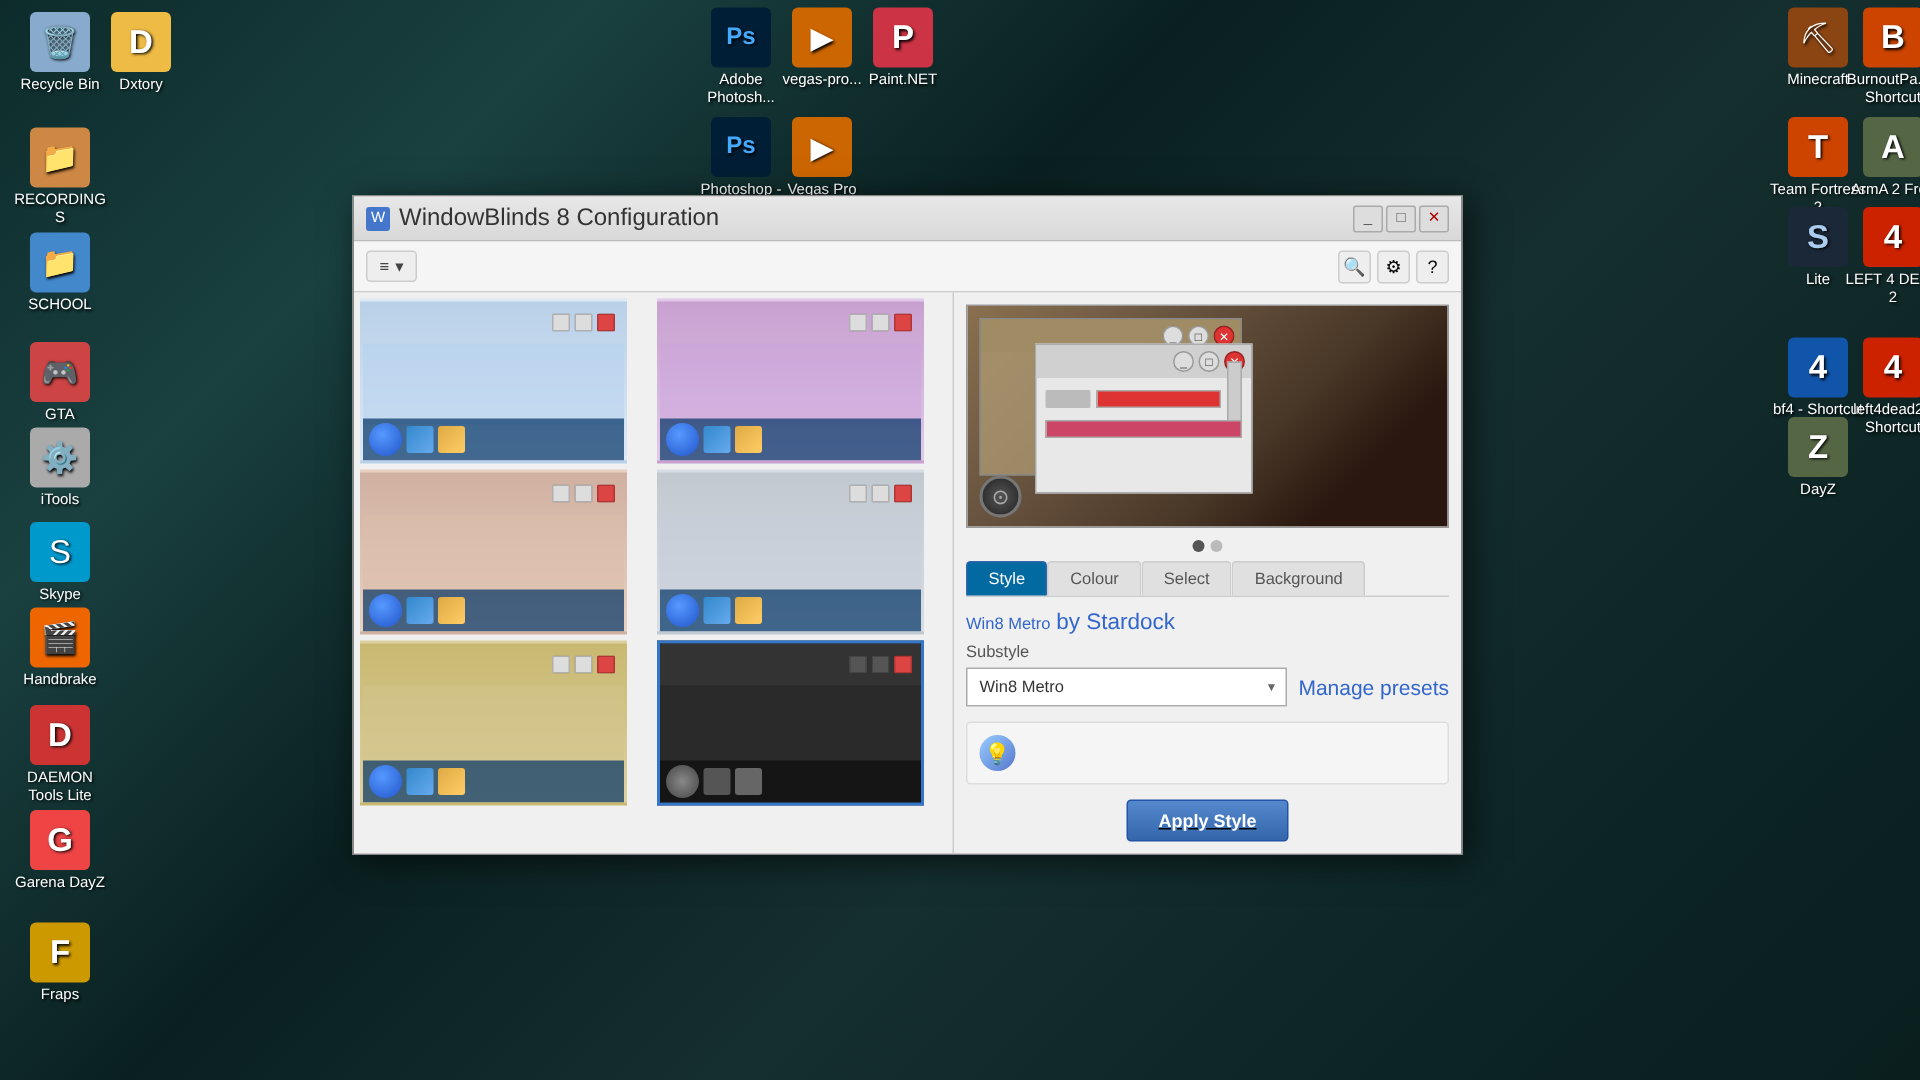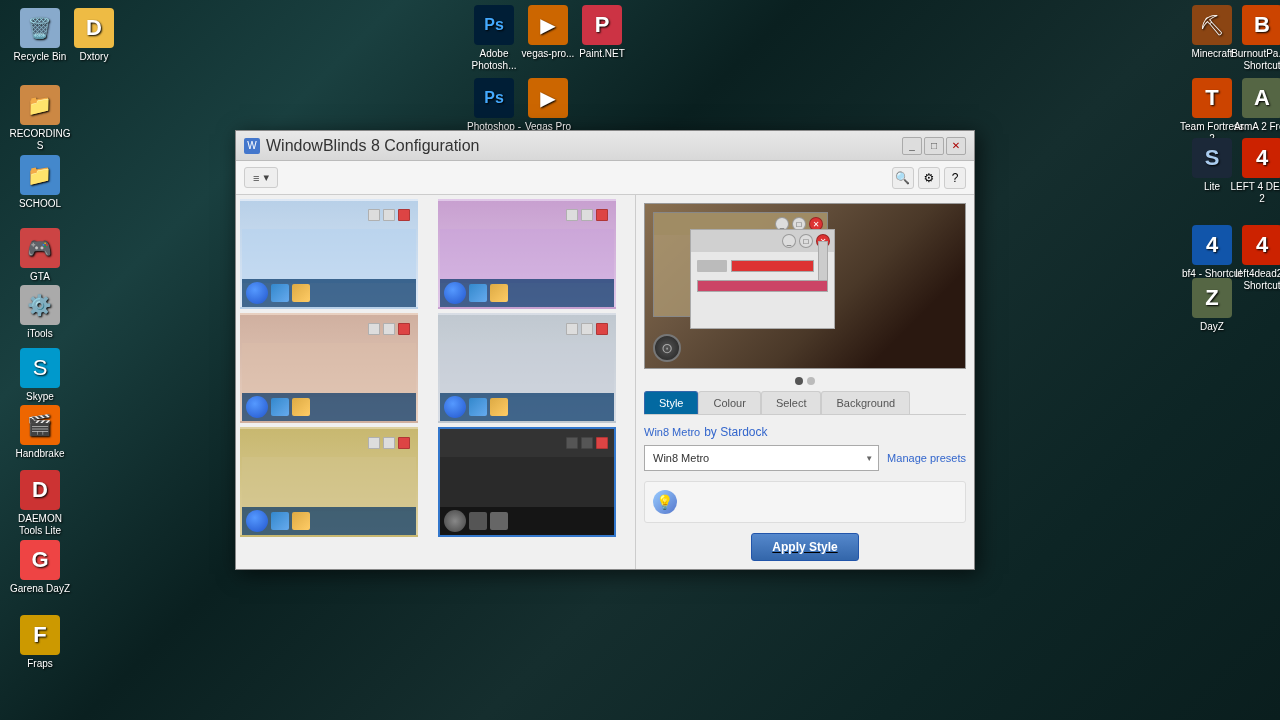--- a/index.html
+++ b/index.html
@@ -415,21 +415,21 @@
       border: 1px solid #aaa;
       background: #fff;
       font-size: 11px;
       padding: 0 20px 0 8px;
       color: #333;
       cursor: pointer;
       display: flex;
       align-items: center;
     }
     .manage-presets-link {
-      font-size: 11px;
+      font-size: 14px;
       color: #3366cc;
       cursor: pointer;
       white-space: nowrap;
       text-decoration: none;
       text-align: center;
     }
 
     
     .wb-info-box {
       display: flex;
@@ -779,23 +779,24 @@
 
       <div class="wb-tabs">
         <div class="wb-tab active">Style</div>
         <div class="wb-tab">Colour</div>
         <div class="wb-tab">Select</div>
         <div class="wb-tab">Background</div>
       </div>
 
       <div class="wb-style-name">
         <span>Win8 Metro</span>
-        <span style="font-size:12px;color:#3366cc;">by Stardock</span>
+        <span style="font-size:15px;color:#3366cc;">by Stardock</span>
       </div>
 
+      <div class="wb-section-label">Substyle</div>
       <div class="wb-substyle-row">
         <div class="wb-select-wrapper">
           <div class="wb-select-box">Win8 Metro</div>
         </div>
         <a class="manage-presets-link">Manage presets</a>
       </div>
 
       <div class="wb-info-box">
         <div class="info-icon">💡</div>
       </div>

